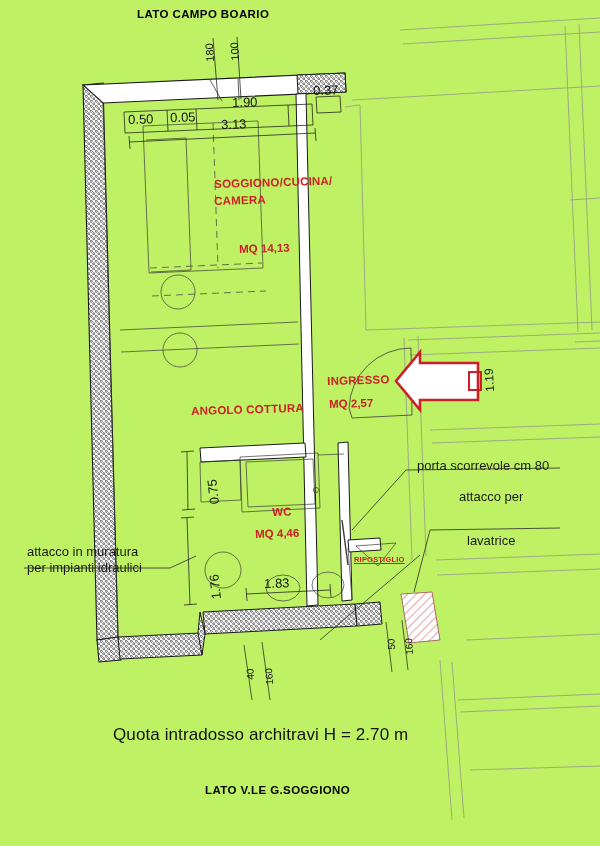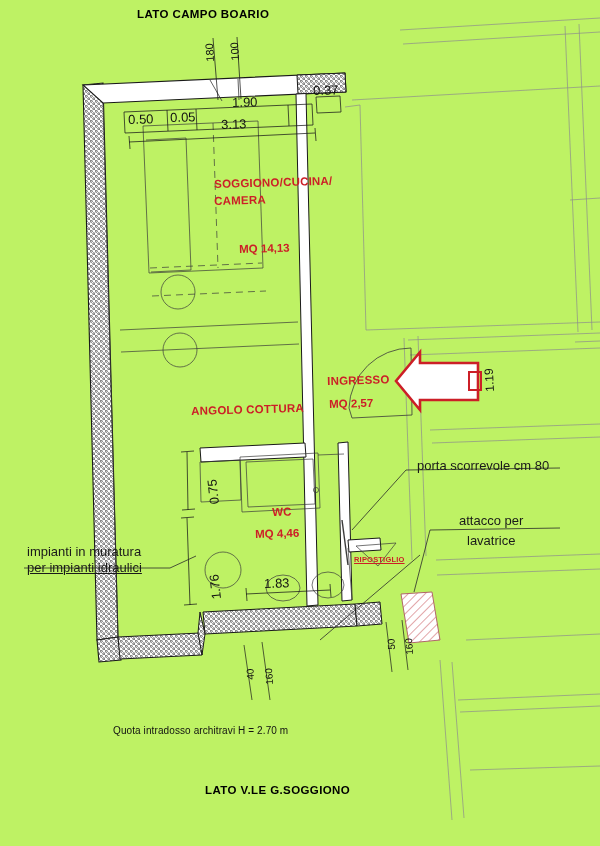--- a/index.html
+++ b/index.html
@@ -55,21 +55,21 @@
   }
   .dim-sm {
     font-size: 9px;
     color: #111;
   }
   .note {
     font-size: 13px;
     color: #1a1a1a;
   }
   .caption {
-    font-size: 10px;
+    font-size: 17px;
     color: #111;
     letter-spacing: 0.1px;
   }
   .rot-dim-v {
     transform: rotate(-90deg) rotate(-3.2deg);
     transform-origin: 0 0;
   }
   .rot-dim-v2 {
     transform: rotate(-90deg) rotate(-6deg);
     transform-origin: 0 0;
@@ -295,21 +295,21 @@
 
   <div class="txt dim rot-dim-v2" style="left:208px; top:505px;">0.75</div>
   <div class="txt dim rot-dim-v2" style="left:210px; top:600px;">1.76</div>
   <div class="txt dim rot-small" style="left:264px; top:577px;">1.83</div>
 
   <div class="txt dim-sm rot-dim-v" style="left:245px; top:680px; font-size:10px;">40</div>
   <div class="txt dim-sm rot-dim-v" style="left:264px; top:685px; font-size:10px;">160</div>
   <div class="txt dim-sm rot-dim-v" style="left:386px; top:650px; font-size:10px;">50</div>
   <div class="txt dim-sm rot-dim-v" style="left:404px; top:655px; font-size:10px;">160</div>
 
-  <div class="txt note" style="left:27px; top:545px;">impianti in muratura</div>
-  <div class="txt note" style="left:27px; top:561px;text-decoration:underline;">per impianti idraulici</div>
+  <div class="txt note" style="left:27px; top:545px;">attacco in muratura</div>
+  <div class="txt note" style="left:27px; top:561px;">per impianti idraulici</div>
 
   <div class="txt note" style="left:417px; top:459px;">porta scorrevole cm 80</div>
 
-  <div class="txt note" style="left:459px; top:490px;margin-top:24px;">attacco per</div>
+  <div class="txt note" style="left:459px; top:490px;">attacco per</div>
   <div class="txt note" style="left:467px; top:506px;margin-top:28px;">lavatrice</div>
 
 </div>
 
 </body></html>

